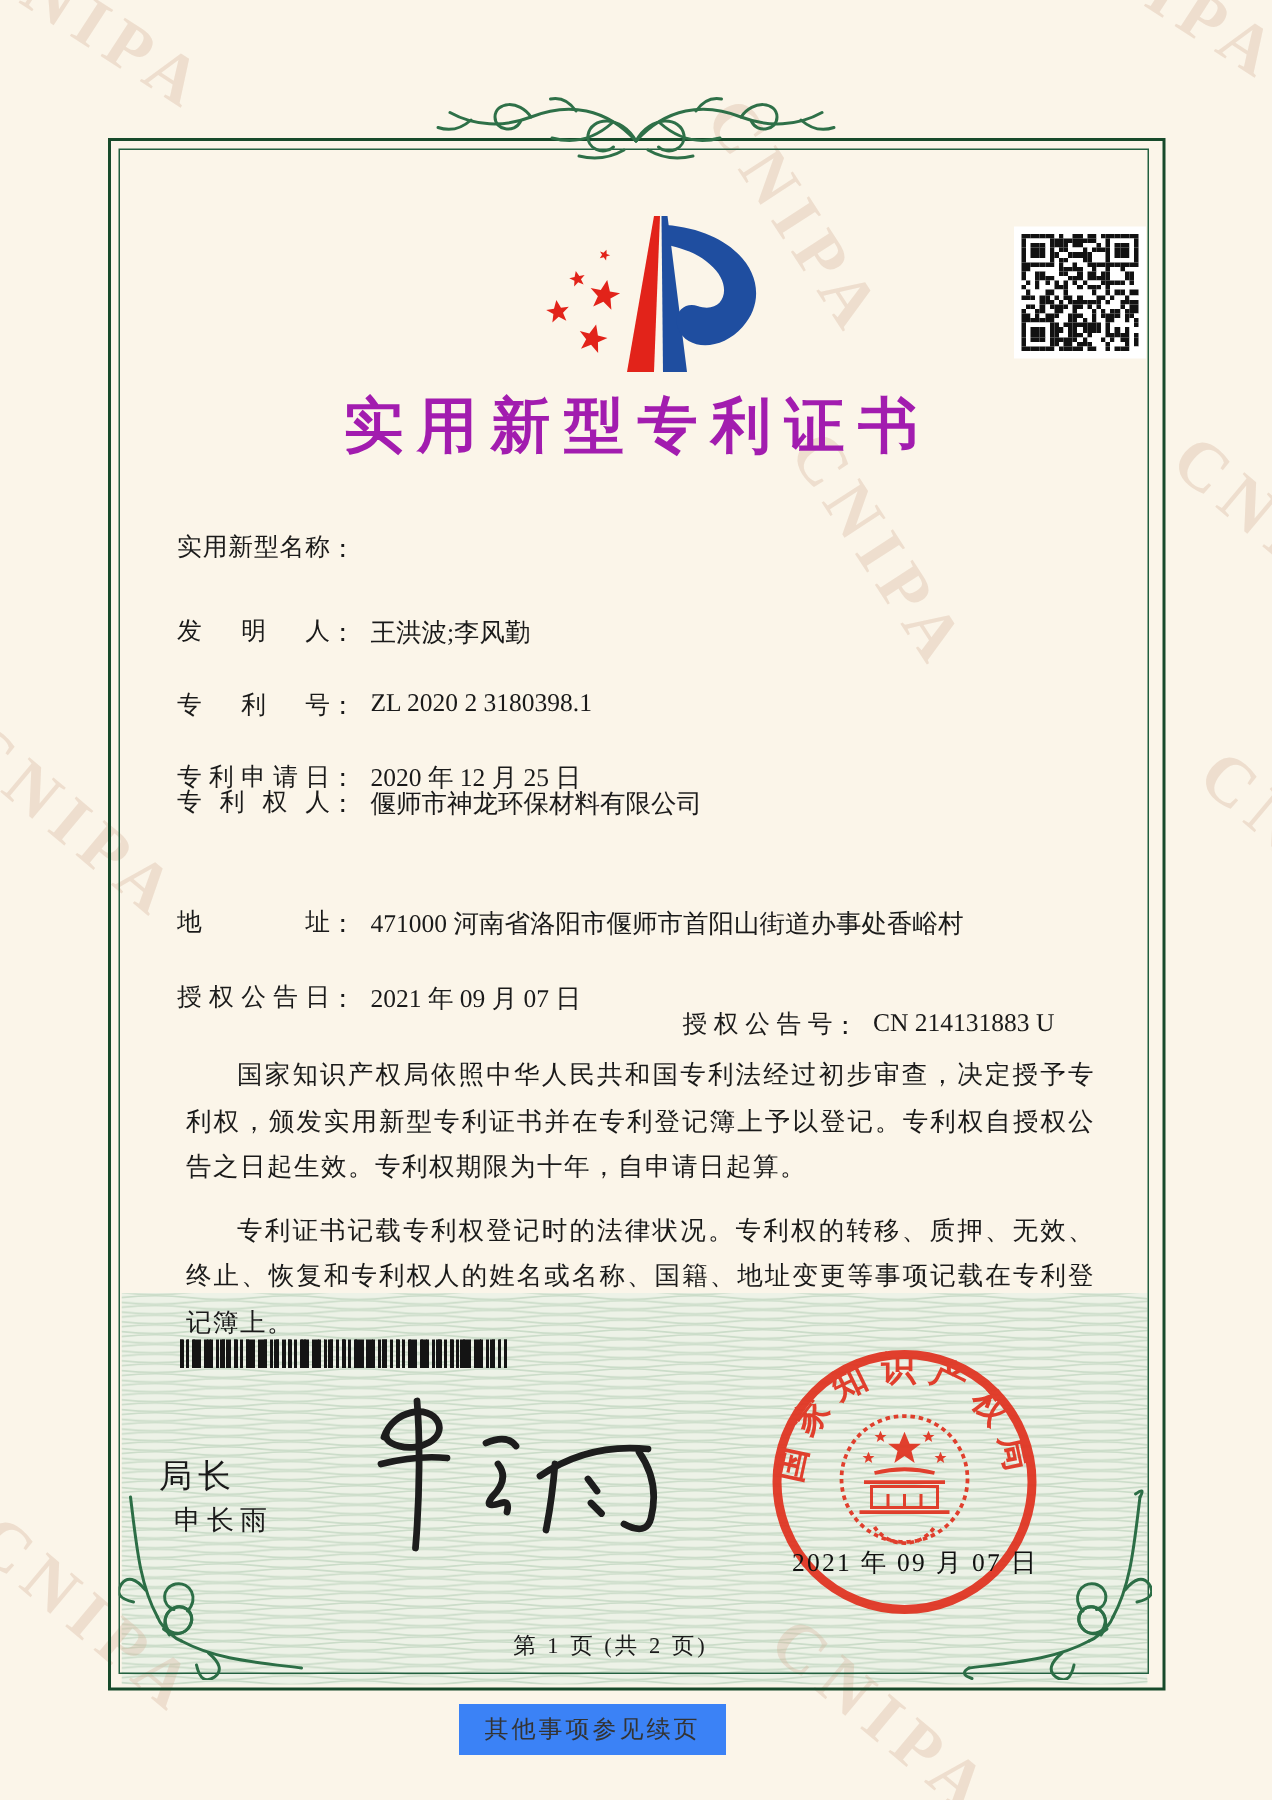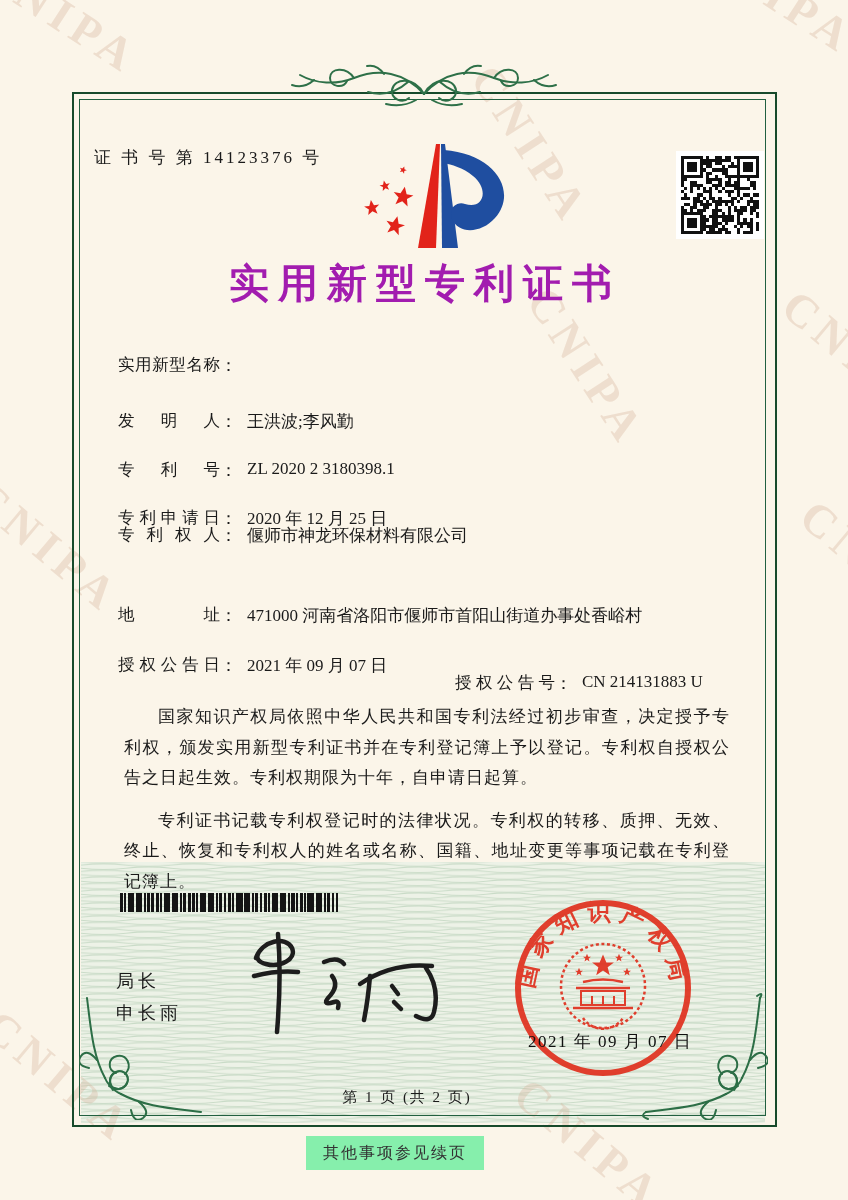--- a/index.html
+++ b/index.html
@@ -42,29 +42,29 @@
   
   .paras{position:absolute;left:112px;top:690px;width:630px;z-index:10;
          font-size:17px;line-height:30.5px;letter-spacing:1px;text-align:justify;}
   .paras p{margin:12px;text-indent:2em;}
   
   .barcode{position:absolute;left:120px;top:893px;width:218px;height:19px;z-index:10;
     background:
       repeating-linear-gradient(90deg,#141414 0 2px,rgba(0,0,0,0) 2px 4px),
       repeating-linear-gradient(90deg,#141414 0 3px,rgba(0,0,0,0) 3px 9px),
       repeating-linear-gradient(90deg,rgba(0,0,0,0) 0 5px,#141414 5px 6px,rgba(0,0,0,0) 6px 13px);}
-  .director-label{position:absolute;left:116px;top:969px;font-size:18px;letter-spacing:4px;z-index:10;}
+  .director-label{position:absolute;left:106px;top:969px;font-size:22px;letter-spacing:4px;z-index:10;}
   .director-name{position:absolute;left:116px;top:1001px;font-size:18px;letter-spacing:4px;z-index:10;}
   .signature{position:absolute;left:240px;top:928px;z-index:11;}
   .seal{position:absolute;left:511px;top:896px;z-index:12;}
   .seal-date{position:absolute;left:528px;top:1030px;font-size:17px;letter-spacing:1.5px;
              color:#101010;z-index:13;white-space:nowrap;}
   .page-info{position:absolute;left:72px;top:1088px;width:670px;text-align:center;
              font-size:15px;letter-spacing:2px;z-index:10;}
-  .cont-box{position:absolute;left:306px;top:1136px;width:178px;height:34px;background:#86efac;
+  .cont-box{position:absolute;left:306px;top:1136px;width:178px;height:34px;background:#3b82f6;
             display:flex;align-items:center;justify-content:center;font-size:16px;
             letter-spacing:2px;color:#333;z-index:10;}
 </style>
 </head>
 <body>
 
 <div class="page">
 
   <div class="wm" style="left:-28px;top:-12px;transform:rotate(33deg)">CNIPA</div>
   <div class="wm" style="left:688px;top:-32px;transform:rotate(33deg)">CNIPA</div>
@@ -133,21 +133,20 @@
       <path d="M8,122 C40,118 66,116 88,104"></path>
       <path d="M122,8 C118,40 116,66 104,88"></path>
       <path d="M88,104 c10,-4 14,-14 8,-20 c-7,-7 -18,0 -14,9 c3,7 12,8 18,3"></path>
       <path d="M104,88 c-4,10 -14,14 -20,8 c-7,-7 0,-18 9,-14 c7,3 8,12 3,18"></path>
       <path d="M70,112 q-12,10 -4,16 q9,6 12,-8"></path>
       <path d="M112,70 q10,-12 16,-4 q6,9 -8,12"></path>
       <path d="M84,84 c-8,-8 -2,-20 8,-18 c9,2 10,14 1,17"></path>
     </g>
   </svg>
 
-  <div class="cert-no">证 书 号 第 14123376 号</div>
 
   <svg class="logo" width="180" height="120" viewBox="0 0 180 120">
     <defs>
       <path id="star" d="M0,-10 L2.94,-3.09 L9.51,-3.09 L4.05,1.18 L5.88,8.09 L0,4 L-5.88,8.09 L-4.05,1.18 L-9.51,-3.09 L-2.94,-3.09 Z"></path>
     </defs>
     <polygon points="88,6 92,6 88,110 70,110" fill="#e2231a"></polygon>
     <polygon points="93,6 97,6 110,110 94,110" fill="#1f4ea0"></polygon>
     <path d="M96,12 C148,16 170,54 147,80 C133,96 110,96 104,81 C100,70 109,63 117,66 C135,72 142,52 125,38 C115,29 103,27 96,25 Z" fill="#1f4ea0"></path>
     <use href="#star" fill="#e2231a" transform="translate(55,32) scale(0.38) rotate(20)"></use>
     <use href="#star" fill="#e2231a" transform="translate(37,48) scale(0.55) rotate(-12)"></use>

